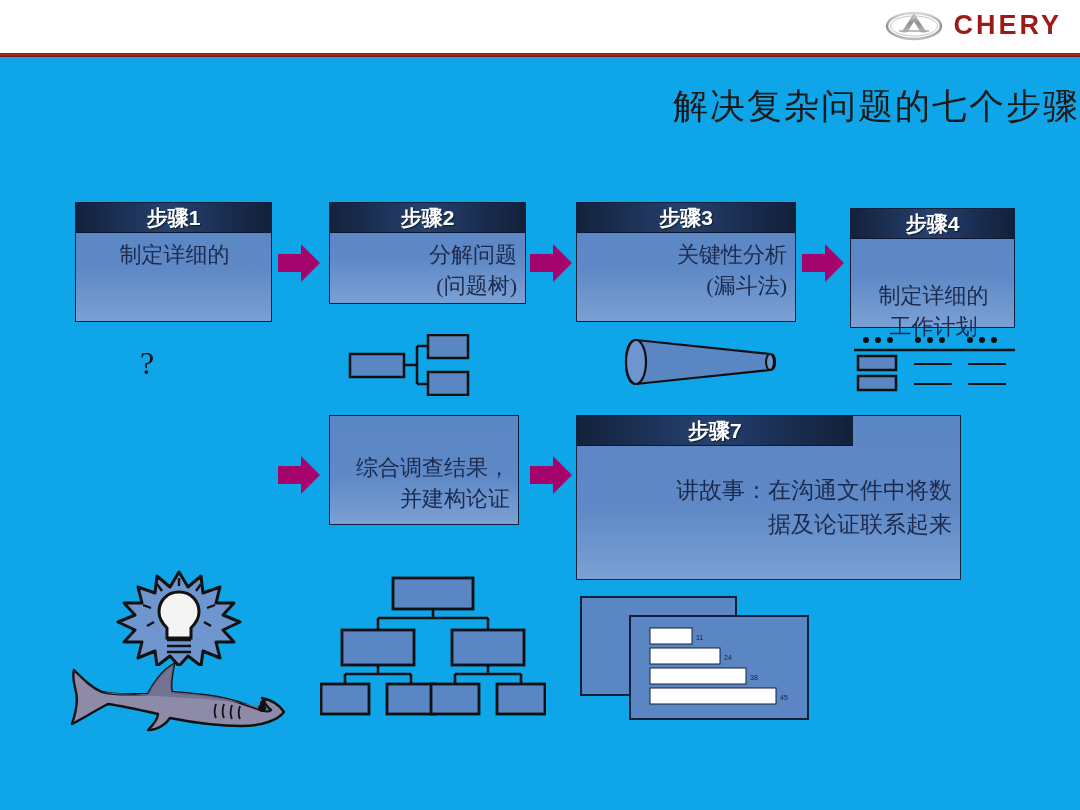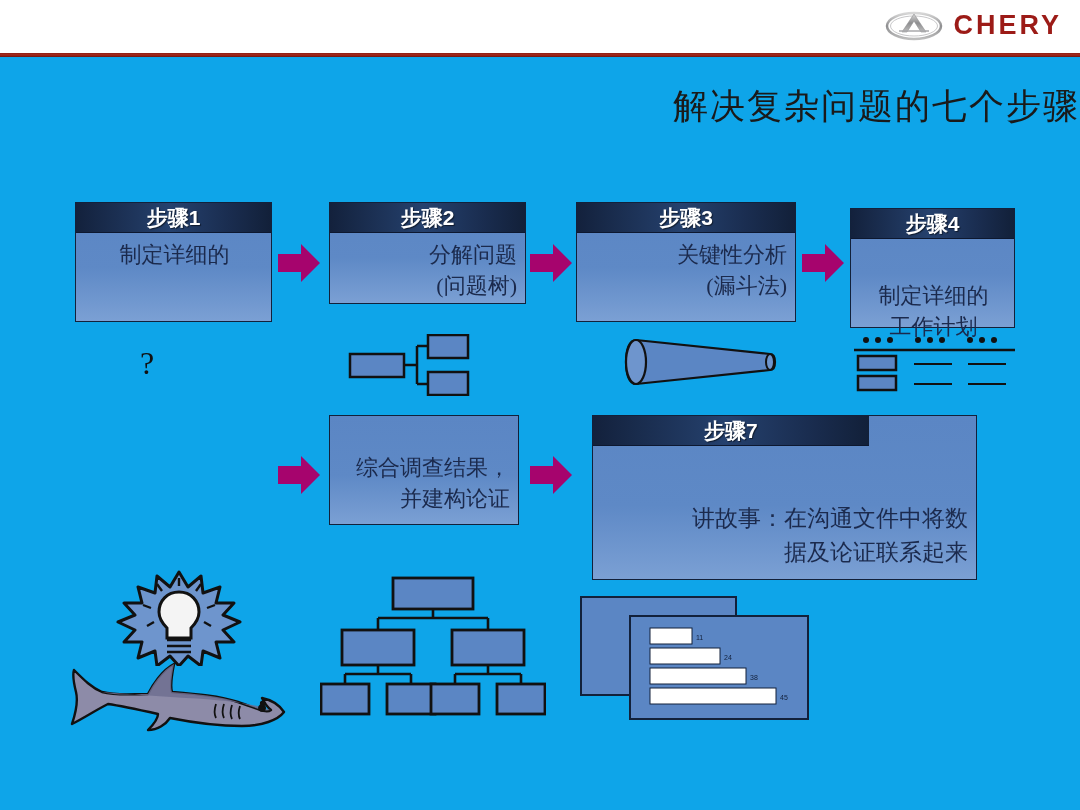--- a/index.html
+++ b/index.html
@@ -138,23 +138,23 @@
     <rect x="6" y="44" width="38" height="14" fill="#5b86c4" stroke="#111" stroke-width="2.5"></rect>
     <path d="M62 32 H100 M62 52 H100 M116 32 H154 M116 52 H154" stroke="#111" stroke-width="2" fill="none"></path>
   </svg>
 
 
   <div class="step-box" style="left:329px;top:415px;width:190px;height:110px;">
     <div class="step-body lft" style="white-space:pre-line;padding-left:24px;">综合调查结果，
 并建构论证</div>
   </div>
 
-  <div class="step-box" style="left:576px;top:415px;width:385px;height:165px;margin-left:16px;">
+  <div class="step-box" style="left:576px;top:415px;width:385px;height:165px;">
     <div class="step-head" style="width:72%">步骤7</div>
-    <div class="step-body lft" style="white-space:pre-line;padding-top:56px;font-size:23px;line-height:34px;">讲故事：在沟通文件中将数
+    <div class="step-body lft" style="white-space:pre-line;padding-top:28px;font-size:23px;line-height:34px;">讲故事：在沟通文件中将数
 据及论证联系起来</div>
   </div>
 
   <svg class="arrow" style="left:276px;top:455px;" viewBox="0 0 46 40">
     <path d="M2 11 H25 V1 L44 20 L25 39 V29 H2 Z" fill="#a6046d"></path>
   </svg>
   <svg class="arrow" style="left:528px;top:455px;" viewBox="0 0 46 40">
     <path d="M2 11 H25 V1 L44 20 L25 39 V29 H2 Z" fill="#a6046d"></path>
   </svg>
 

